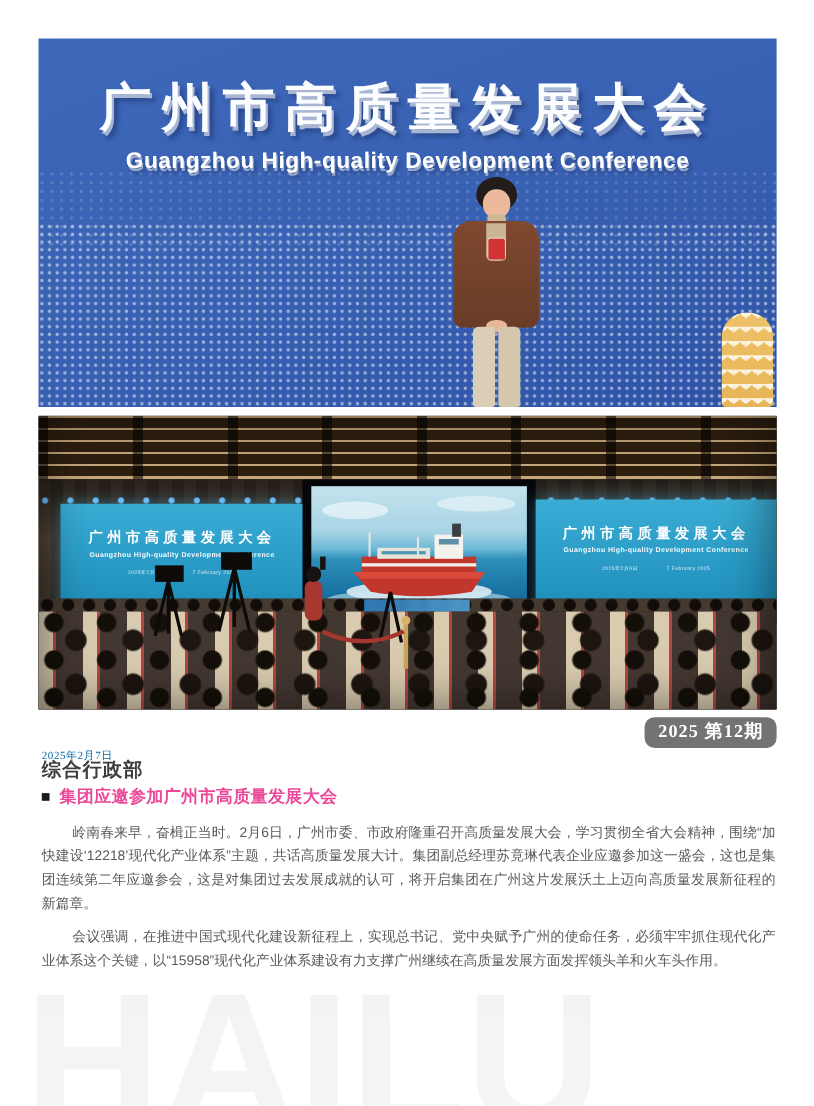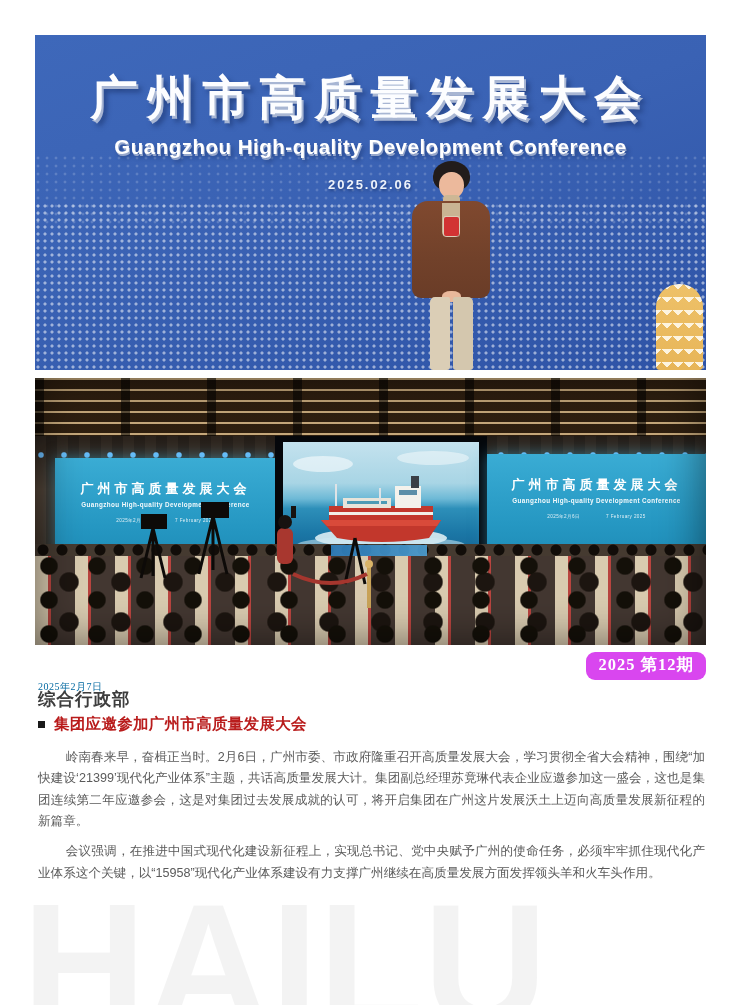--- a/index.html
+++ b/index.html
@@ -144,48 +144,47 @@
   .dept{
     left:38px;top:687px;font-family:"Liberation Serif","DejaVu Serif",serif;
     font-size:17.5px;font-weight:700;color:#3d3d3d;letter-spacing:1px;
   }
   .pub-date{
     left:38px;top:680px;font-family:"Liberation Serif","DejaVu Serif",serif;
     font-size:10px;color:#0369a1;letter-spacing:.5px;
   }
   .issue-badge{
     right:34px;top:652px;left:auto;
-    background:#d946ef;color:#ffffff;
+    background:#737373;color:#ffffff;
     font-family:"Liberation Serif","DejaVu Serif",serif;
     font-size:16.5px;font-weight:700;letter-spacing:1px;
     padding:2px 12px 4px;border-radius:9px;
   }
 
   
   .art-title{left:38px;top:714px;display:flex;align-items:center;gap:9px;}
   .bullet-sq{width:7px;height:7px;background:#1a1a1a;flex:0 0 auto;}
-  .art-title-text{font-size:15.5px;font-weight:700;color:#b91c1c;letter-spacing:.3px;}
+  .art-title-text{font-size:15.5px;font-weight:700;color:#ec4899;letter-spacing:.3px;}
   .body-text{
     left:38px;top:747px;width:667px;
     font-size:12.6px;line-height:21.4px;color:#5a5a5a;
     text-align:justify;
   }
   .body-text p{margin:0 0 8.5px;text-indent:2.2em;}
 </style>
 </head>
 <body>
 
 <div class="watermark">HAILU</div>
 
 <figure class="abs photo1" style="margin:0">
   <div class="abs p1-dots2"></div>
   <div class="abs p1-dots"></div>
   <div class="abs p1-title">广州市高质量发展大会</div>
   <div class="abs p1-sub">Guangzhou High-quality Development Conference</div>
-  <div class="abs p1-date">2025.02.06</div>
 
   <div class="abs person">
     <div class="abs ps-hair"></div>
     <div class="abs ps-face"></div>
     <div class="abs ps-scarf"></div>
     <div class="abs ps-jacket"></div>
     <div class="abs ps-shirt"></div>
     <div class="abs ps-badge"></div>
     <div class="abs ps-hands"></div>
     <div class="abs ps-leg1"></div>
@@ -273,16 +272,16 @@
 <div class="abs dept">综合行政部</div>
 <div class="abs pub-date">2025年2月7日</div>
 <div class="abs issue-badge">2025 第12期</div>
 
 <div class="abs art-title">
   <span class="bullet-sq"></span>
   <span class="art-title-text">集团应邀参加广州市高质量发展大会</span>
 </div>
 
 <div class="abs body-text">
-  <p>岭南春来早，奋楫正当时。2月6日，广州市委、市政府隆重召开高质量发展大会，学习贯彻全省大会精神，围绕“加快建设‘21399’现代化产业体系”主题，共话高质量发展大计。集团副总经理苏竟琳代表企业应邀参加这一盛会，这也是集团连续第二年应邀参会，这是对集团过去发展成就的认可，将开启集团在广州这片发展沃土上迈向高质量发展新征程的新篇章。</p>
+  <p>岭南春来早，奋楫正当时。2月6日，广州市委、市政府隆重召开高质量发展大会，学习贯彻全省大会精神，围绕“加快建设‘12218’现代化产业体系”主题，共话高质量发展大计。集团副总经理苏竟琳代表企业应邀参加这一盛会，这也是集团连续第二年应邀参会，这是对集团过去发展成就的认可，将开启集团在广州这片发展沃土上迈向高质量发展新征程的新篇章。</p>
   <p>会议强调，在推进中国式现代化建设新征程上，实现总书记、党中央赋予广州的使命任务，必须牢牢抓住现代化产业体系这个关键，以“15958”现代化产业体系建设有力支撑广州继续在高质量发展方面发挥领头羊和火车头作用。</p>
 
 </div>
 
 </body></html>

